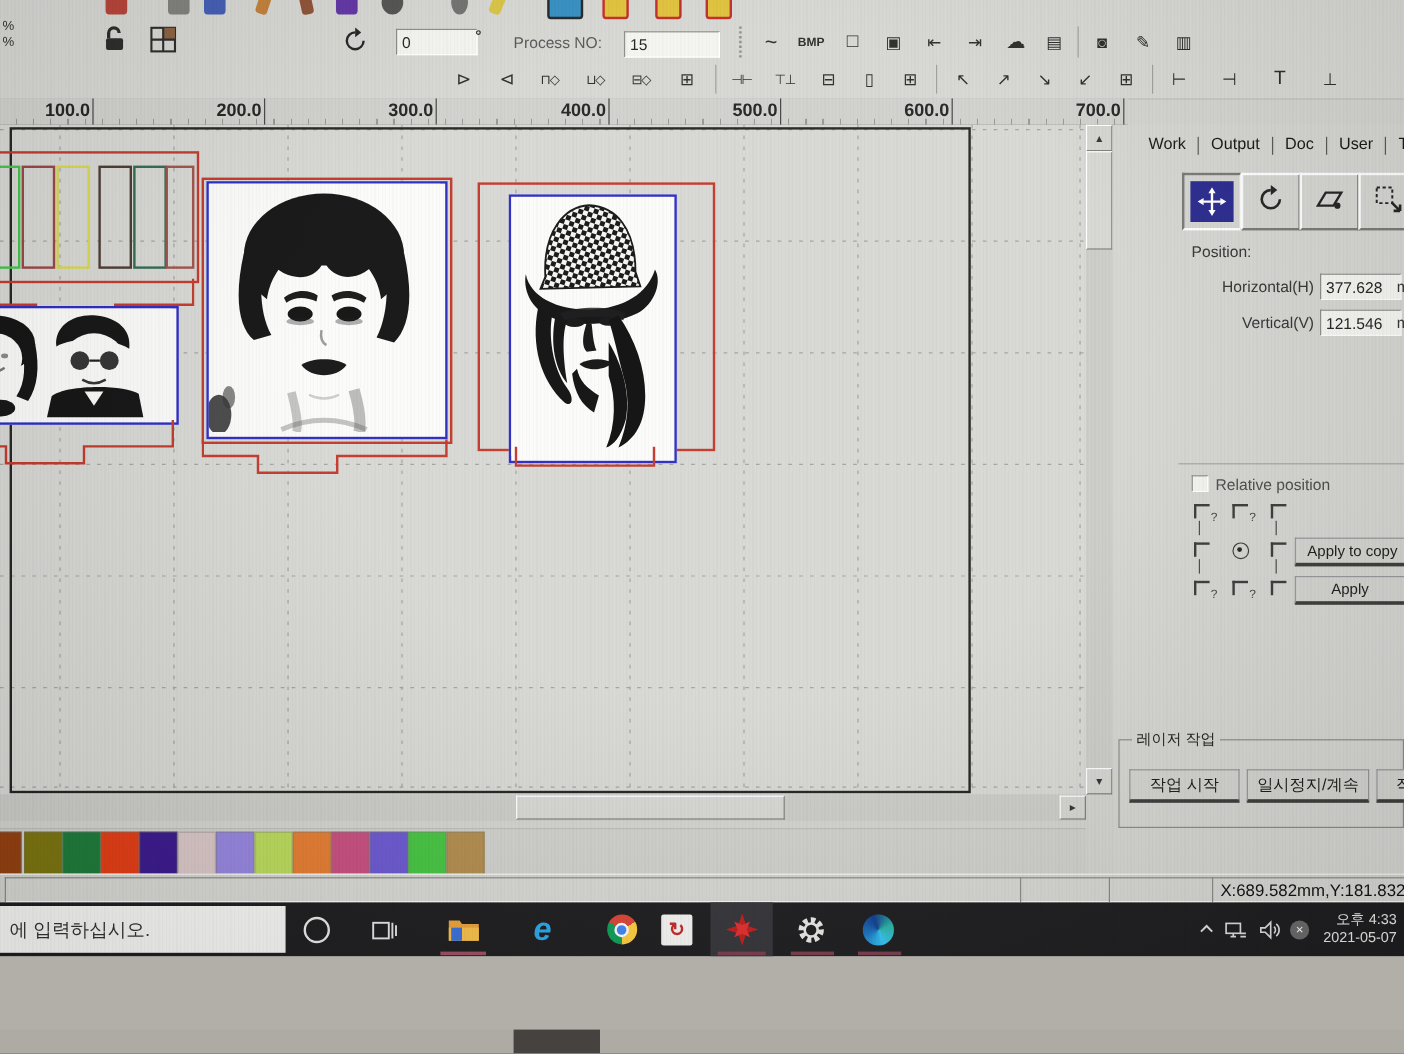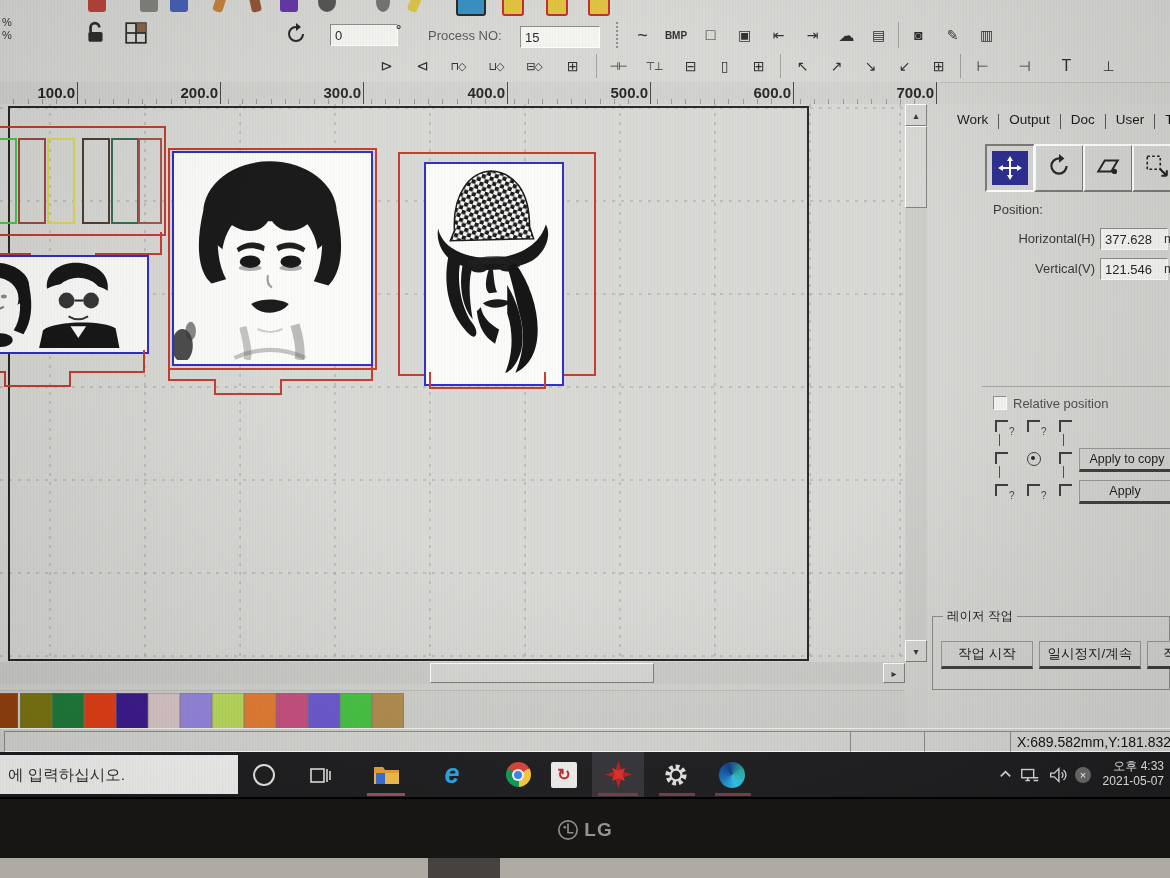--- a/index.html
+++ b/index.html
@@ -493,24 +493,16 @@
     </div>
     <div class="abs traytxt" style="left:1092px;top:7px;width:72px;">
       <div>오후 4:33</div>
       <div>2021-05-07</div>
     </div>
   </div>
 
   <div class="vignette"></div>
  </div>
 
- <div class="bezel">
-   <svg width="22" height="22" viewBox="0 0 24 24" fill="none" stroke="#8f8d88" stroke-width="1.8" style="margin-right:5px;">
-     <circle cx="12" cy="12" r="10"></circle>
-        <circle cx="8.5" cy="9" r="1.4" fill="#8f8d88" stroke="none"></circle>
-        <path d="M12,5 V15 H18"></path>
-   </svg>
-   <span style="font-size:19px;font-weight:bold;color:#96948f;letter-spacing:1px;">LG</span>
- </div>
  <div class="desk">
    <div class="abs" style="left:428px;top:0;width:72px;height:20px;background:#45423f;"></div>
  </div>
 </div>
 
 </body></html>

